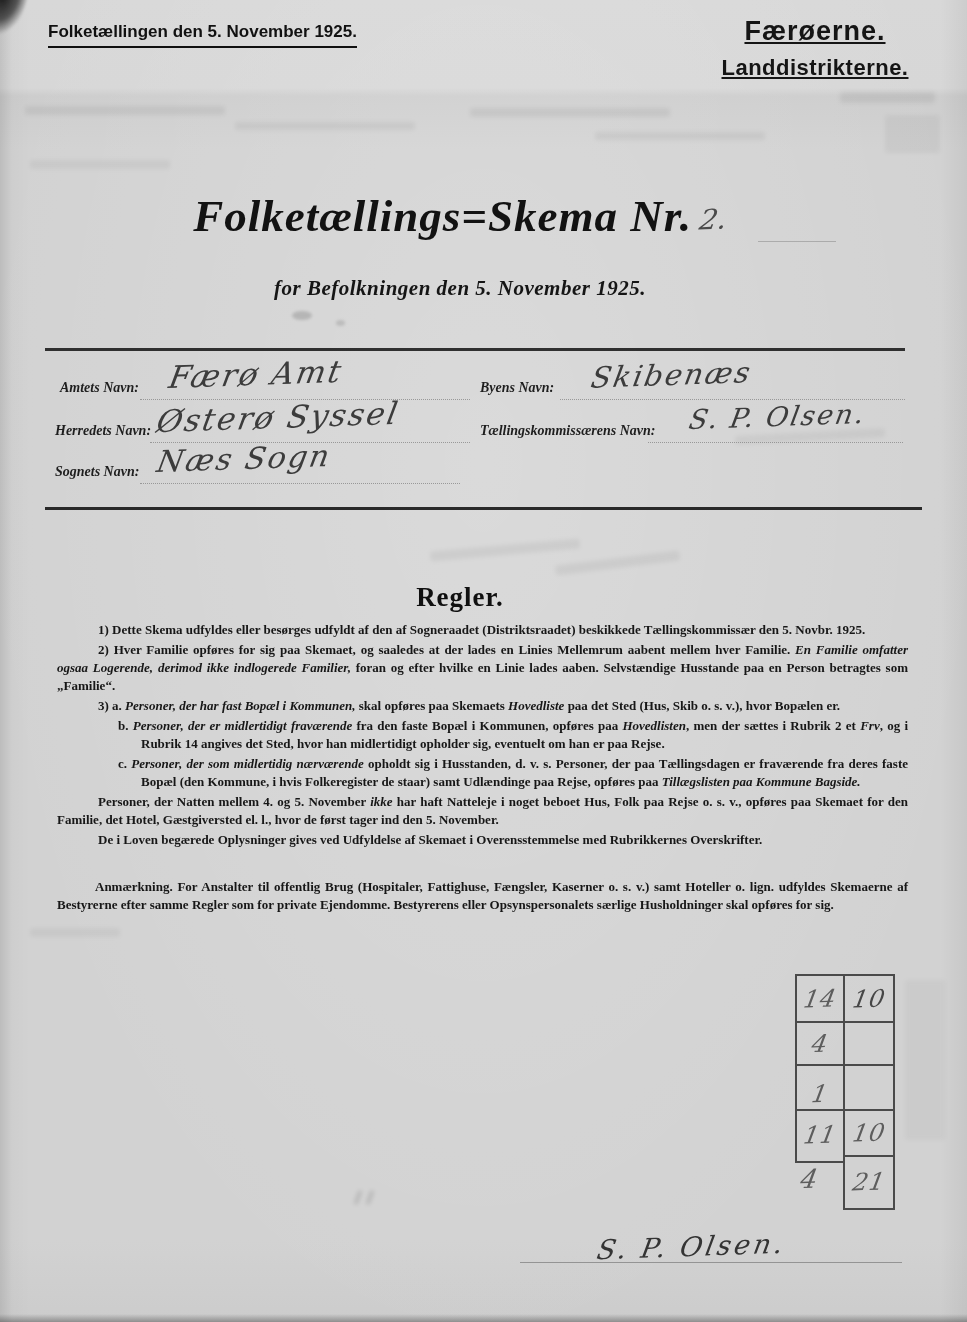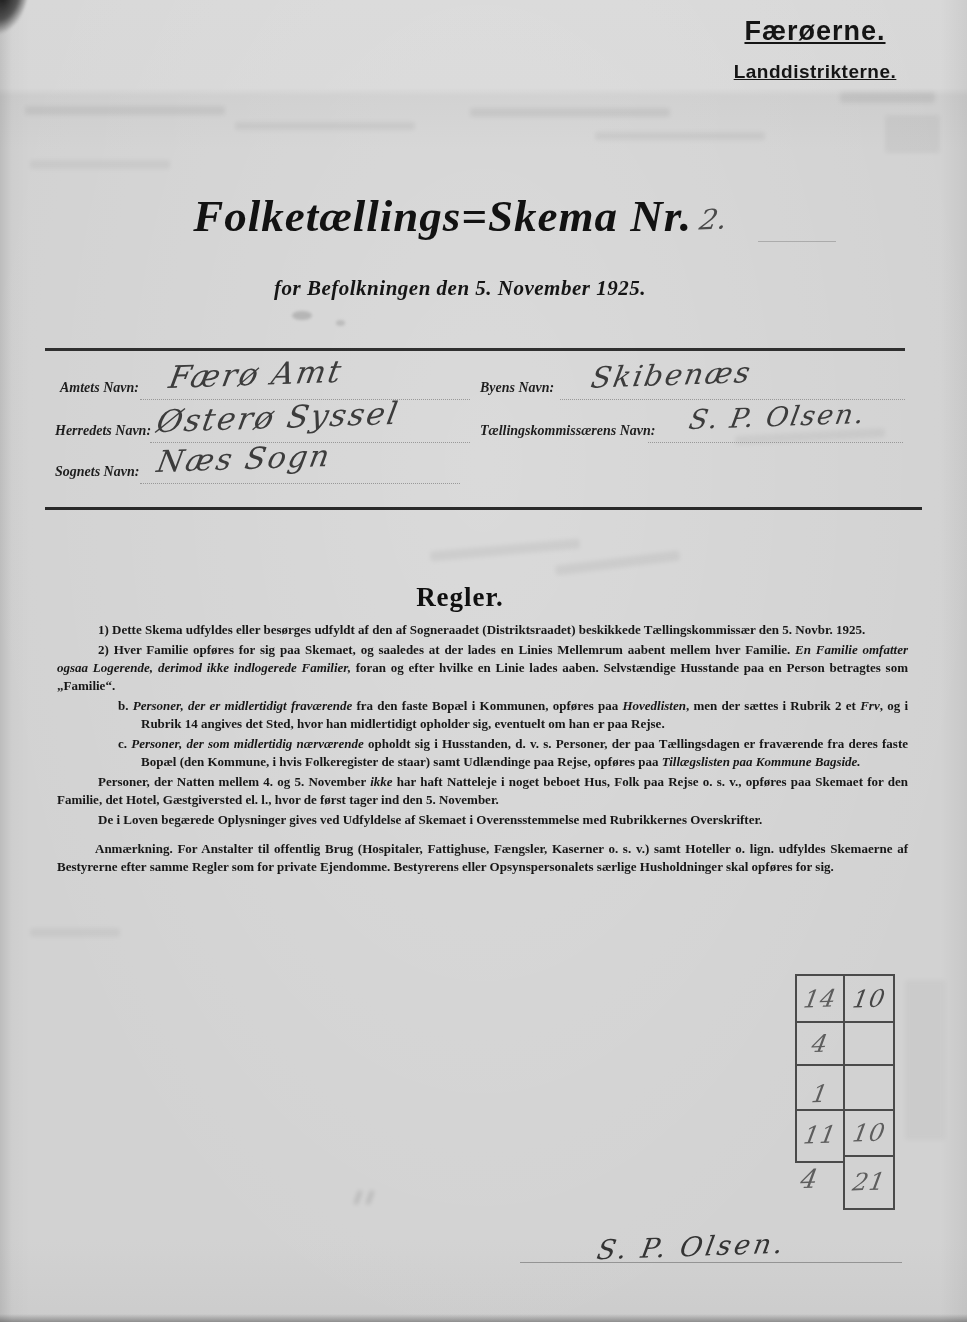--- a/index.html
+++ b/index.html
@@ -20,21 +20,21 @@
     font-family:"Liberation Sans",sans-serif;
     font-size:17px;font-weight:bold;color:#111;
     border-bottom:2.5px solid #101010;padding-bottom:4px;
   }
   .hdr-right{
     position:absolute;right:52px;top:16px;width:200px;
     font-family:"Liberation Sans",sans-serif;
     text-align:center;color:#151515;text-decoration:underline;
   }
   .hdr-region{font-size:27px;font-weight:bold;letter-spacing:1px;}
-  .hdr-subregion{font-size:19px;font-weight:bold;margin-top:14px;letter-spacing:0.5px;}
+  .hdr-subregion{font-size:22px;font-weight:bold;margin-top:8px;letter-spacing:0.5px;}
   
   .title-line{
     position:absolute;left:0;top:190px;width:920px;
     text-align:center;white-space:nowrap;
   }
   .title-main{
     font-size:45px;font-weight:bold;font-style:italic;
     letter-spacing:1px;color:#121212;
   }
   .hand{
@@ -63,21 +63,21 @@
     font-size:27px;font-weight:bold;color:#101010;letter-spacing:1px;
   }
   .rules{
     position:absolute;left:57px;top:621px;width:851px;
     font-size:13px;font-weight:bold;line-height:18px;color:#171717;
   }
   .rp{margin:0 0 2px 0;text-align:justify;}
   .ind{text-indent:41px;}
   .hang-a{margin-left:41px;}
   .hang{margin-left:84px;text-indent:-23px;}
-  .anm{margin-top:11px;text-indent:38px;}
+  .anm{margin-top:29px;text-indent:38px;}
   .it{font-style:italic;}
   .bd{font-weight:bold;}
   
   .tcol{position:absolute;border:2px solid #4a4a4a;box-sizing:border-box;}
   .tcol-left{left:795px;top:974px;width:50px;height:189px;}
   .tcol-right{left:843px;top:974px;width:52px;height:236px;}
   .tcell{border-bottom:2px solid #4a4a4a;display:flex;align-items:center;justify-content:center;box-sizing:border-box;}
   .tcol-left .tcell:nth-child(1){height:47px;}
   .tcol-left .tcell:nth-child(2){height:43px;}
   .tcol-left .tcell:nth-child(3){height:45px;}
@@ -125,20 +125,21 @@
   <div class="ghost" style="left:430px;top:545px;width:150px;height:10px;opacity:.09;transform:rotate(-5deg);"></div>
   <div class="ghost" style="left:555px;top:558px;width:125px;height:10px;opacity:.09;transform:rotate(-7deg);"></div>
   <div class="ghost" style="left:735px;top:432px;width:150px;height:9px;opacity:.08;transform:rotate(-3deg);"></div>
   <div class="ghost" style="left:30px;top:928px;width:90px;height:9px;opacity:.08;"></div>
   <div class="ghost" style="left:905px;top:980px;width:40px;height:160px;opacity:.05;"></div>
   <div class="smudge" style="left:292px;top:311px;width:20px;height:9px;opacity:.30;"></div>
   <div class="smudge" style="left:336px;top:320px;width:9px;height:6px;opacity:.25;"></div>
   <div class="ghost" style="left:356px;top:1190px;width:4px;height:15px;opacity:.22;transform:rotate(20deg);"></div>
   <div class="ghost" style="left:368px;top:1190px;width:4px;height:15px;opacity:.22;transform:rotate(20deg);"></div>
 
+  <div class="hdr-left">Folketællingen den 5. November 1925.</div>
   <div class="hdr-right">
     <div class="hdr-region">Færøerne.</div>
     <div class="hdr-subregion">Landdistrikterne.</div>
   </div>
 
   <div class="title-line">
     <span class="title-main">Folketællings=Skema Nr.</span><span class="hand title-number">2.</span>
   </div>
   <div class="title-tail-line"></div>
   <div class="subtitle">for Befolkningen den 5. November 1925.</div>
@@ -164,20 +165,21 @@
   <span class="flabel" style="left:480px;top:423px;">Tællingskommissærens Navn:</span>
   <span class="fvalue hand" style="left:690px;top:401px;font-size:27px;">S. P. Olsen.</span>
   <div class="funder" style="left:648px;top:441px;width:255px;"></div>
 
   <div class="rule-bottom"></div>
 
   <div class="regler-heading">Regler.</div>
   <div class="rules">
     <p class="rp ind"><span>1) Dette Skema udfyldes eller besørges udfyldt af den af Sogneraadet (Distriktsraadet) beskikkede Tællingskommissær den 5. Novbr. 1925.</span></p>
     <p class="rp ind"><span>2) Hver Familie opføres for sig paa Skemaet, og saaledes at der lades en Linies Mellemrum aabent mellem hver Familie. </span><span class="it">En Familie omfatter ogsaa Logerende, derimod ikke indlogerede Familier,</span><span> foran og efter hvilke en Linie lades aaben. Selvstændige Husstande paa en Person betragtes som „Familie“.</span></p>
+    <p class="rp hang-a"><span>3) a. </span><span class="it">Personer, der har fast Bopæl i Kommunen,</span><span> skal opføres paa Skemaets </span><span class="it">Hovedliste</span><span> paa det Sted (Hus, Skib o. s. v.), hvor Bopælen er.</span></p>
     <p class="rp hang"><span>b. </span><span class="it">Personer, der er midlertidigt fraværende</span><span> fra den faste Bopæl i Kommunen, opføres paa </span><span class="it">Hovedlisten</span><span>, men der sættes i Rubrik 2 et </span><span class="it">Frv</span><span>, og i Rubrik 14 angives det Sted, hvor han midlertidigt opholder sig, eventuelt om han er paa Rejse.</span></p>
     <p class="rp hang"><span>c. </span><span class="it">Personer, der som midlertidig nærværende</span><span> opholdt sig i Husstanden, d. v. s. Personer, der paa Tællingsdagen er fraværende fra deres faste Bopæl (den Kommune, i hvis Folkeregister de staar) samt Udlændinge paa Rejse, opføres paa </span><span class="it">Tillægslisten paa Kommune Bagside.</span></p>
     <p class="rp ind"><span>Personer, der Natten mellem 4. og 5. November </span><span class="it">ikke</span><span> har haft Natteleje i noget beboet Hus, Folk paa Rejse o. s. v., opføres paa Skemaet for den Familie, det Hotel, Gæstgiversted el. l., hvor de først tager ind den 5. November.</span></p>
     <p class="rp ind"><span>De i Loven begærede Oplysninger gives ved Udfyldelse af Skemaet i Overensstemmelse med Rubrikkernes Overskrifter.</span></p>
     <p class="rp anm"><span class="bd">Anmærkning.</span><span> For Anstalter til offentlig Brug (Hospitaler, Fattighuse, Fængsler, Kaserner o. s. v.) samt Hoteller o. lign. udfyldes Skemaerne af Bestyrerne efter samme Regler som for private Ejendomme. Bestyrerens eller Opsynspersonalets særlige Husholdninger skal opføres for sig.</span></p>
   </div>
 
   <div class="tcol tcol-left">
     <div class="tcell">
         <span class="hand tnum">14</span>

